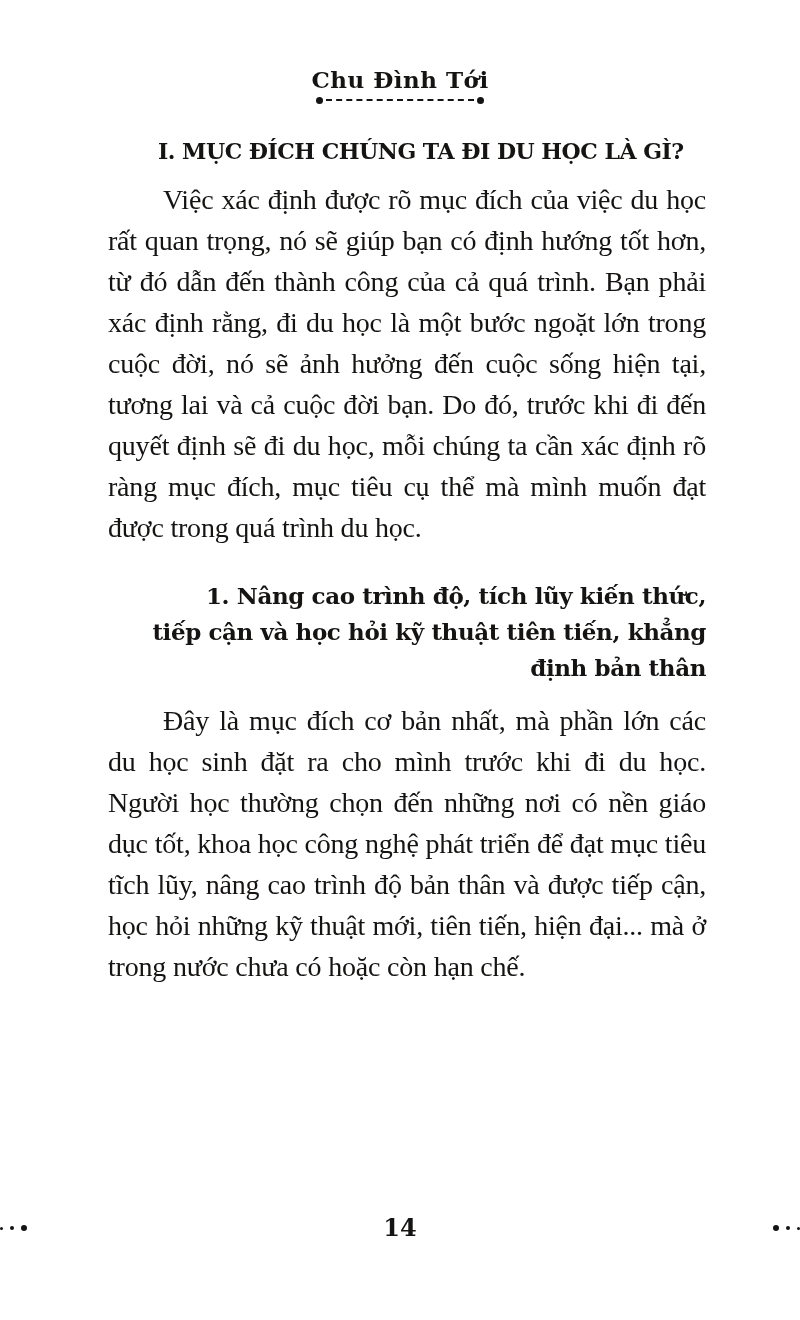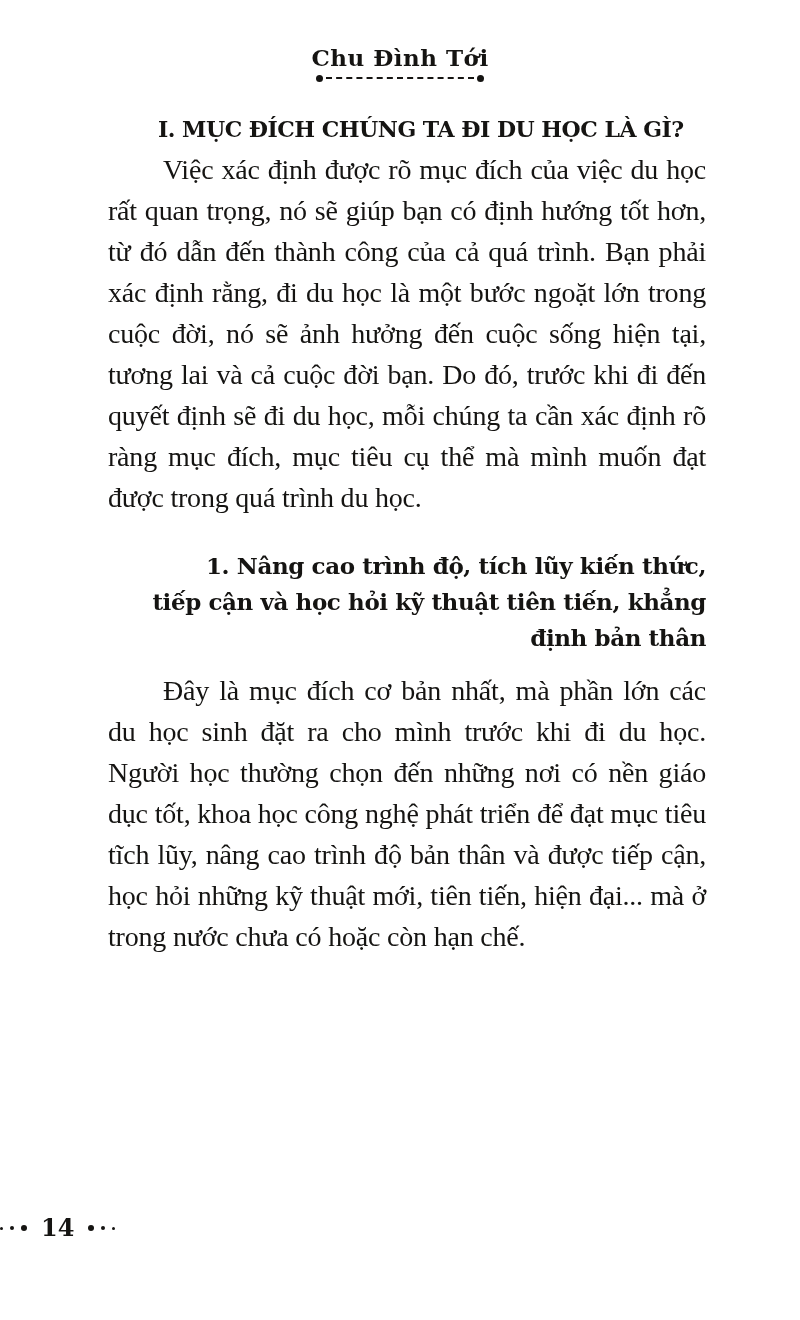--- a/index.html
+++ b/index.html
@@ -9,21 +9,21 @@
     height: 1320px;
     margin: 0 auto;
     background: #ffffff;
     color: #151412;
     font-family: "Liberation Serif", serif;
     overflow: hidden;
   }
 
   
   .running-header {
-    margin-top: 44px;
+    margin-top: 66px;
     text-align: center;
     font-family: "DejaVu Serif", serif;
     font-weight: 700;
     font-size: 23px;
     letter-spacing: 0.5px;
     line-height: 1.2;
   }
   .header-rule {
     width: 168px;
     margin: 3px auto 0;
@@ -60,40 +60,40 @@
   }
 
   p.body-par {
     margin: 0;
     font-size: 28px;
     line-height: 41px;
     text-align: justify;
     text-indent: 55px;
     letter-spacing: -0.2px;
   }
-  p.body-par.first { margin-top: 6px; }
+  p.body-par.first { margin-top: 14px; }
 
   .subsection-heading {
     margin: 30px 0 14px 42px;
     font-family: "DejaVu Serif", serif;
     font-weight: 700;
     font-size: 23px;
     letter-spacing: -0.4px;
     line-height: 36px;
     text-align: right;
   }
 
   
   .page-footer {
     position: absolute;
     left: 0; right: 0;
     bottom: 80px;
     display: flex;
     align-items: center;
-    justify-content: flex-start;
+    justify-content: space-between;
     gap: 14px;
   }
   .dot-group { display: flex; align-items: center; gap: 7px; }
   .dot {
     border-radius: 50%;
     background: #151412;
     flex: 0 0 auto;
   }
   .dot.s1 { width: 3px; height: 3px; }
   .dot.s2 { width: 4px; height: 4px; }

